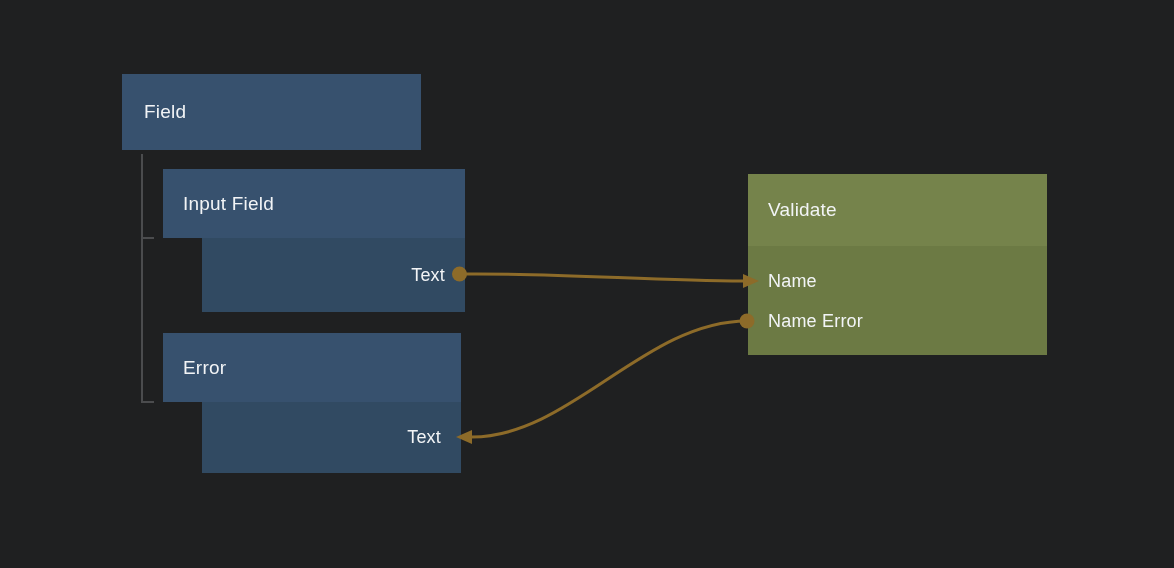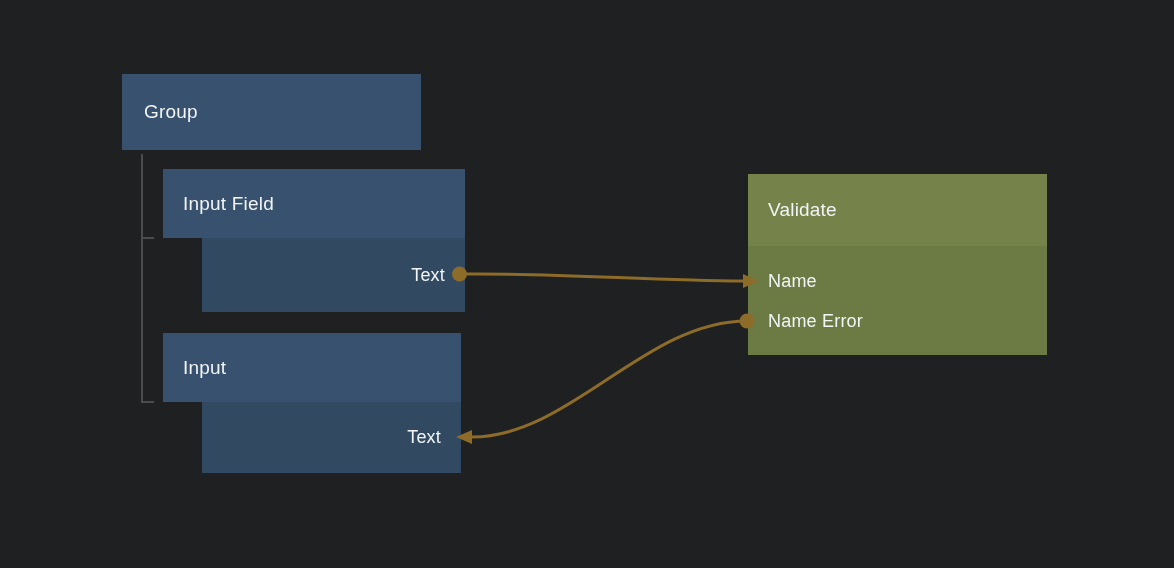--- a/index.html
+++ b/index.html
@@ -68,36 +68,36 @@
 <body>
 
 <div class="canvas">
 
   <div class="tree-line" id="tree-vertical"></div>
   <div class="tree-line" id="tree-tick-input-field"></div>
   <div class="tree-line" id="tree-tick-error"></div>
 
   <div class="node" id="node-group">
     <div class="node-header blue-h">
-      <span>Group</span>
+      <span>Field</span>
     </div>
   </div>
 
   <div class="node" id="node-input-field">
     <div class="node-header blue-h">
       <span>Input Field</span>
     </div>
     <div class="node-body blue-b">
       <span class="port-label">Text</span>
     </div>
   </div>
 
   <div class="node" id="node-error">
     <div class="node-header blue-h">
-      <span>Input</span>
+      <span>Error</span>
     </div>
     <div class="node-body blue-b">
       <span class="port-label">Text</span>
     </div>
   </div>
 
   <div class="node" id="node-validate">
     <div class="node-header green-h">
       <span>Validate</span>
     </div>

